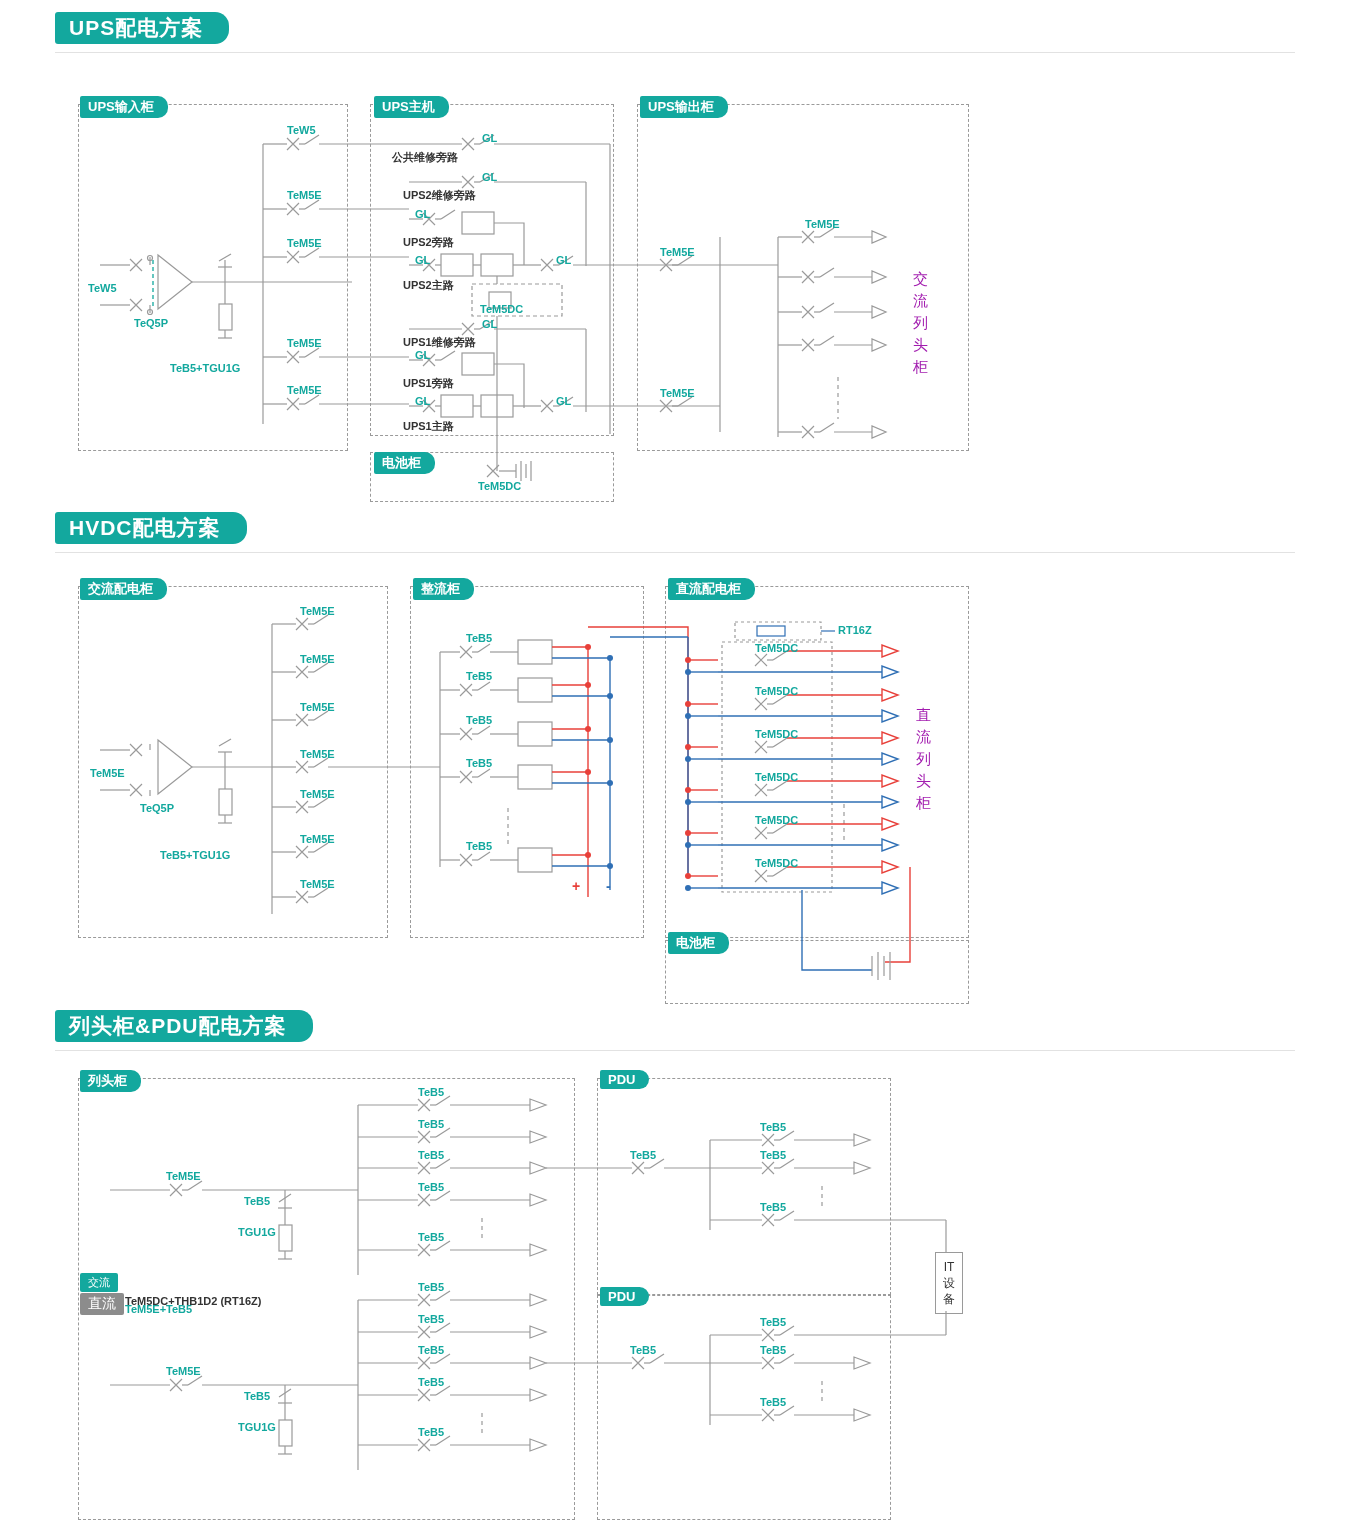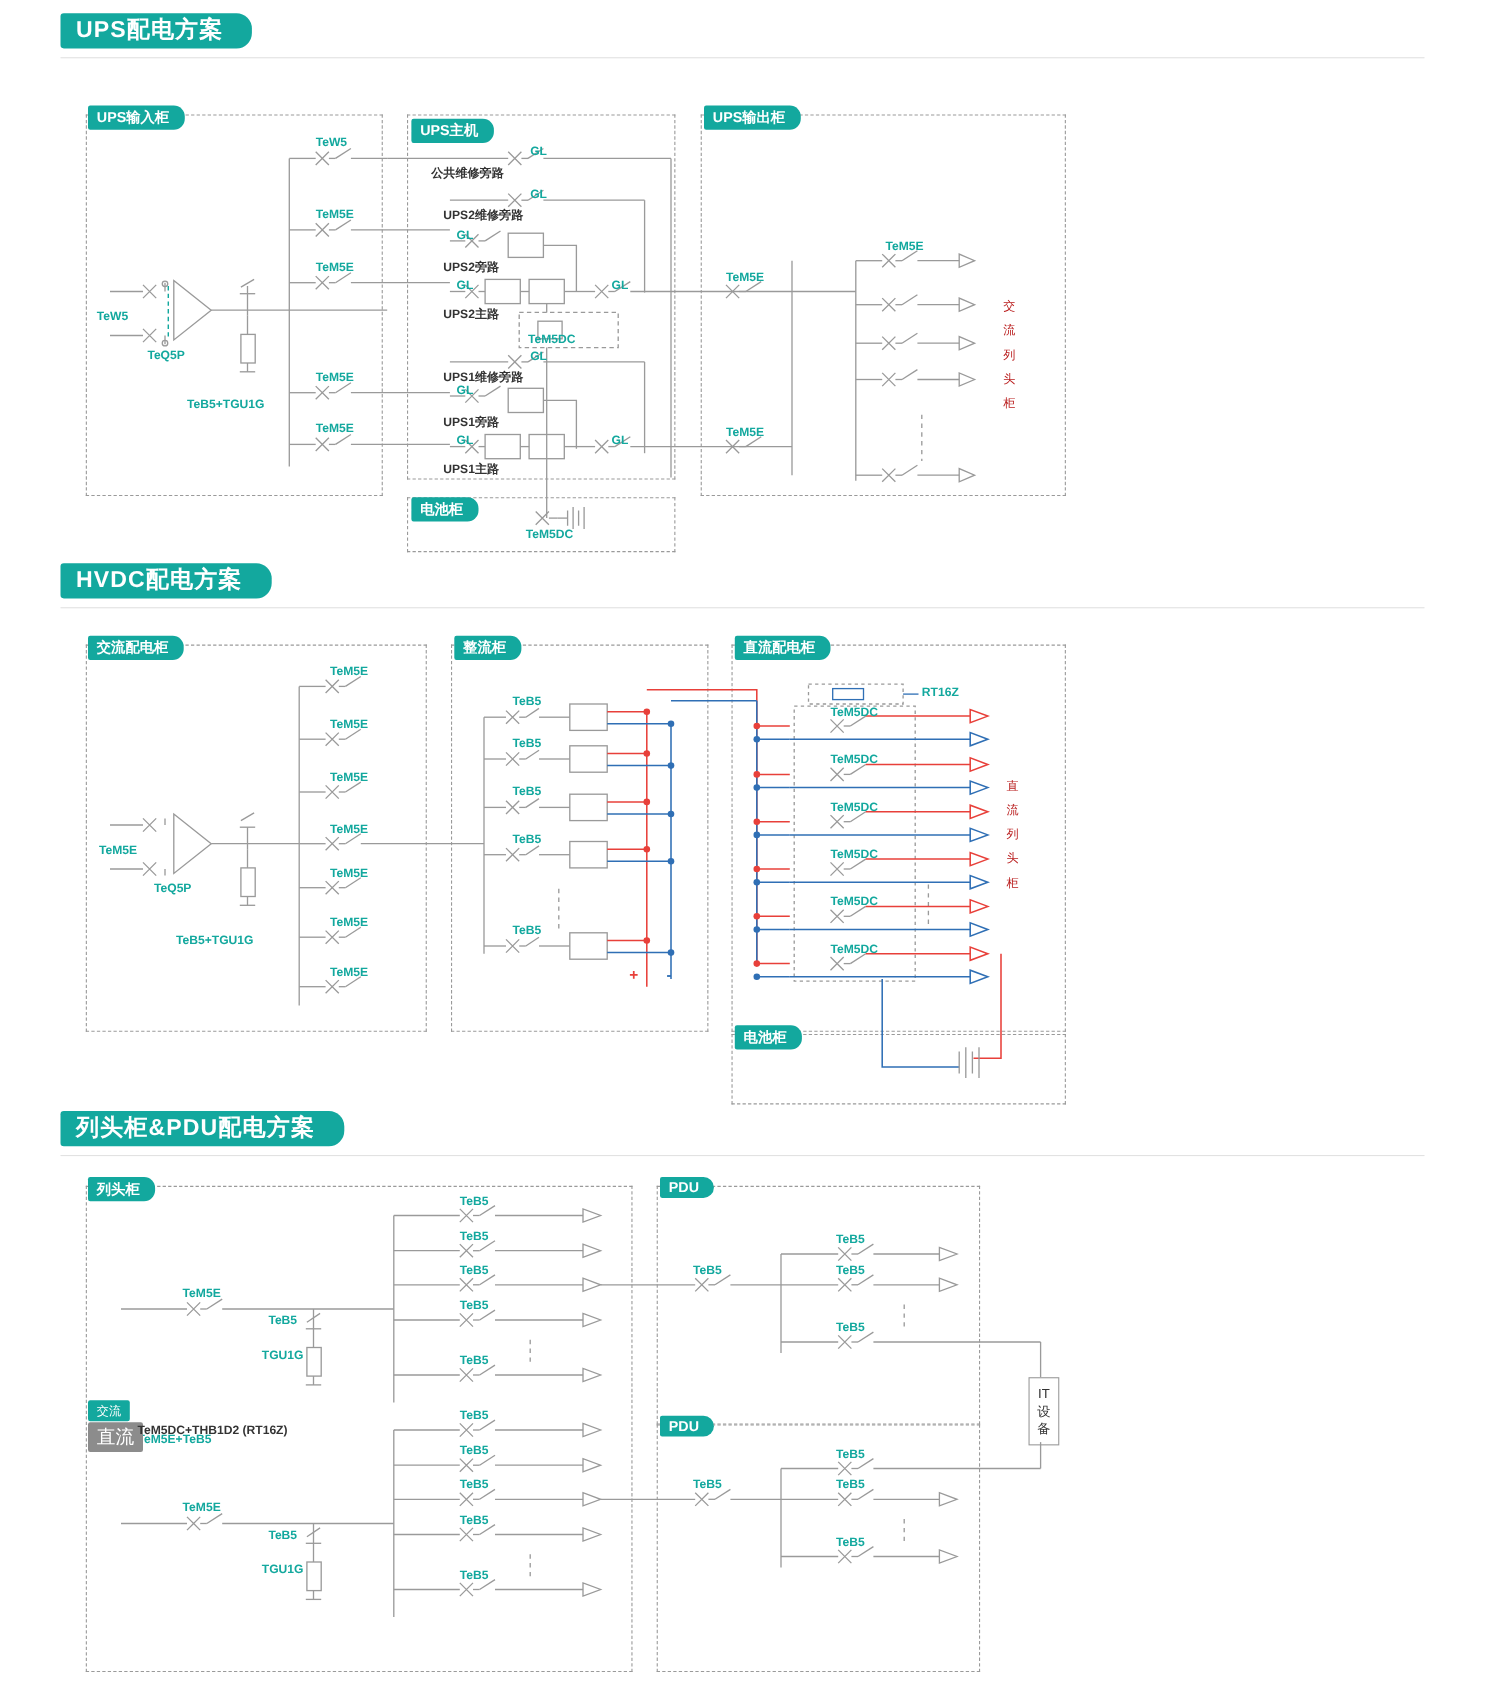--- a/index.html
+++ b/index.html
@@ -5,22 +5,22 @@
   html,body{margin:0;padding:0;background:#ffffff;}
   body{width:1350px;height:1530px;position:relative;font-family:"Liberation Sans","DejaVu Sans",sans-serif;color:#333;}
   .section{position:absolute;left:0;width:1246px;}
   .sec-title-wrap{position:relative;height:42px;}
   .sec-title{position:absolute;left:55px;top:0;height:32px;line-height:32px;background:#13a89e;color:#fff;font-size:21px;font-weight:bold;padding:0 26px 0 14px;border-radius:3px 14px 14px 3px;letter-spacing:1px;}
   .sec-rule{position:absolute;left:55px;top:40px;width:1240px;height:1px;background:#e2e2e2;}
   .panel{position:absolute;border:1px dashed #9a9a9a;}
   .panel-label{position:absolute;background:#13a89e;color:#fff;font-size:13px;font-weight:bold;padding:2px 14px 2px 8px;border-radius:2px 10px 10px 2px;white-space:nowrap;}
   .lbl{position:absolute;font-size:11px;font-weight:bold;color:#13a89e;white-space:nowrap;}
   .lbl-dk{position:absolute;font-size:11px;color:#333;white-space:nowrap;font-weight:bold;}
-  .vtxt{position:absolute;font-size:11px;color:#b91c1c;width:16px;text-align:left;line-height:22px;}
-  .tag-gray{position:absolute;background:#8c8c8c;color:#fff;font-size:17px;padding:2px 8px;border-radius:2px;white-space:nowrap;}
+  .vtxt{position:absolute;font-size:15px;color:#a21caf;width:16px;text-align:right;line-height:22px;}
+  .tag-gray{position:absolute;background:#8c8c8c;color:#fff;font-size:14px;padding:2px 8px;border-radius:2px;white-space:nowrap;}
   .tag-teal{position:absolute;background:#13a89e;color:#fff;font-size:11px;padding:2px 8px;border-radius:2px;white-space:nowrap;}
   .tag-txt-teal{position:absolute;font-size:11px;color:#13a89e;font-weight:bold;white-space:nowrap;}
   .tag-txt-dk{position:absolute;font-size:11px;color:#333;font-weight:bold;white-space:nowrap;}
   svg{position:absolute;left:0;top:0;overflow:visible;}
   .wire{stroke:#9a9a9a;stroke-width:1.2;fill:none;}
   .wire-r{stroke:#e8403a;stroke-width:1.4;fill:none;}
   .wire-b{stroke:#2f6fb5;stroke-width:1.4;fill:none;}
   .dotr{fill:#e8403a;}
   .dotb{fill:#2f6fb5;}
   .itbox{position:absolute;border:1px solid #9a9a9a;width:22px;font-size:12px;text-align:center;line-height:16px;padding:6px 2px;color:#333;}
@@ -31,21 +31,21 @@
 <div class="section" style="top:12px;height:500px;">
   <div class="sec-title-wrap">
     <div class="sec-title">UPS配电方案</div>
     <div class="sec-rule"></div>
   </div>
 
   <div class="panel" style="left:78px;top:92px;width:268px;height:345px;"></div>
   <div class="panel-label" style="left:80px;top:84px;">UPS输入柜</div>
 
   <div class="panel" style="left:370px;top:92px;width:242px;height:330px;"></div>
-  <div class="panel-label" style="left:374px;top:96px;">UPS主机</div>
+  <div class="panel-label" style="left:374px;top:84px;">UPS主机</div>
 
   <div class="panel" style="left:637px;top:92px;width:330px;height:345px;"></div>
   <div class="panel-label" style="left:640px;top:84px;">UPS输出柜</div>
 
   <div class="panel" style="left:370px;top:440px;width:242px;height:48px;"></div>
   <div class="panel-label" style="left:374px;top:440px;">电池柜</div>
 
   <svg width="1350" height="500">
 
     <g class="wire">

